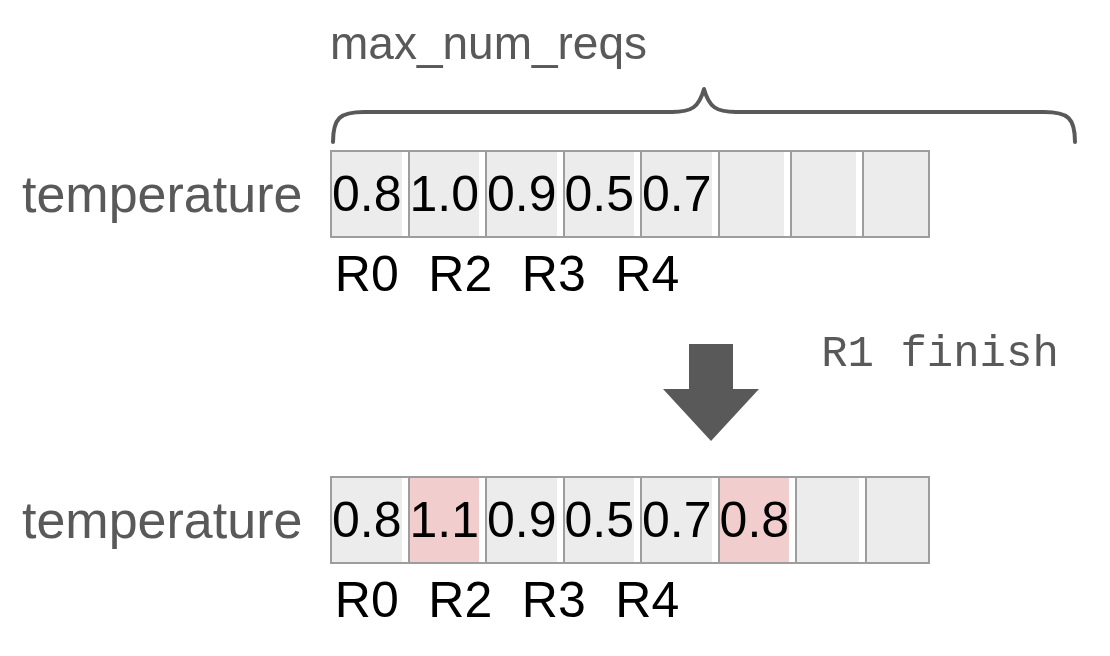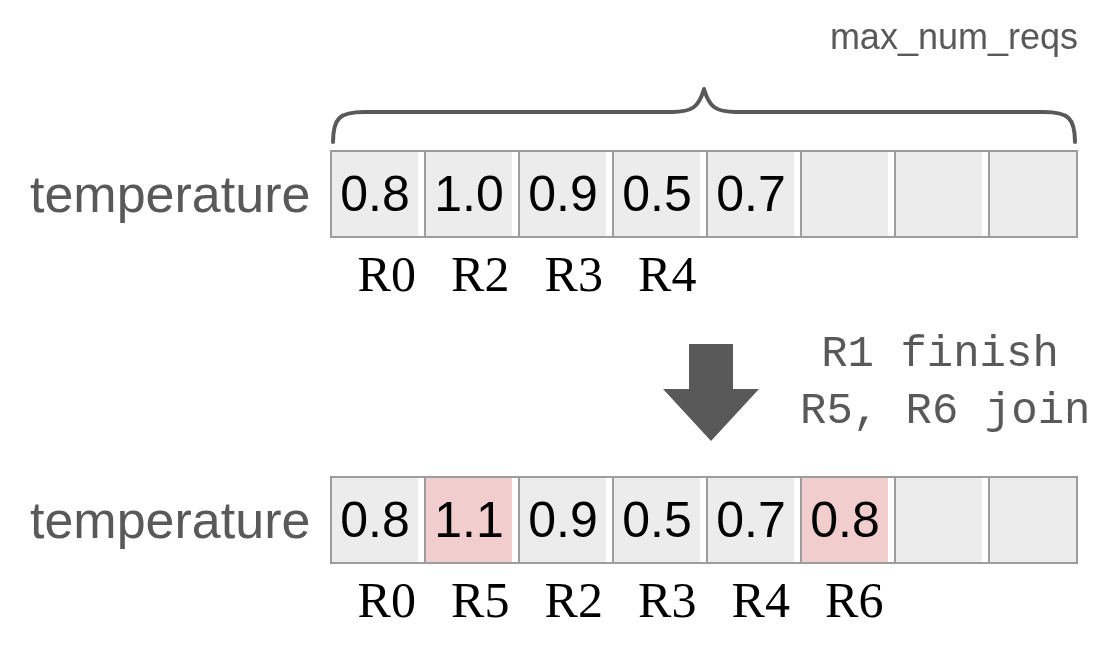--- a/index.html
+++ b/index.html
@@ -13,48 +13,48 @@
   html,body{background:#ffffff;}
   .canvas{
     position:relative;
     width:1110px;height:656px;
     background:#ffffff;
     font-family:"Liberation Sans", sans-serif;
     overflow:hidden;
   }
   .title{
     position:absolute;left:330px;top:16px;width:748px;
-    text-align:right;font-size:36px;color:var(--gray-text);
+    text-align:left;font-size:46px;color:var(--gray-text);
   }
   .brace{position:absolute;left:330px;top:84px;width:748px;height:60px;}
   .row-label{
-    position:absolute;left:30px;width:300px;
+    position:absolute;left:22px;width:300px;
     font-size:52px;color:var(--gray-text);white-space:nowrap;
   }
   .row-label.top{top:164px;}
   .row-label.bottom{top:490px;}
   .array{
-    position:absolute;left:330px;width:748px;height:88px;
+    position:absolute;left:330px;width:600px;height:88px;
     display:flex;
     border:2px solid var(--cell-border);
     background:#ffffff;
   }
   .array.top{top:150px;}
   .array.bottom{top:476px;}
   .cell{
     flex:1 1 0;
     display:flex;align-items:center;justify-content:center;
     background:var(--cell-fill);
     font-size:50px;color:var(--black-text);
   }
   .cell + .cell{border-left:2px solid var(--cell-border);margin-left:6px;}
   .cell.hl{background:var(--cell-hl);}
   .labels{
-    position:absolute;left:340px;width:748px;height:56px;
-    display:grid;grid-template-columns:repeat(8,1fr);font-family:Liberation Serif, serif;
+    position:absolute;left:320px;width:748px;height:56px;
+    display:grid;grid-template-columns:repeat(8,1fr);
   }
   .labels.top{top:246px;}
   .labels.bottom{top:572px;}
   .labels .slot{
     text-align:center;font-size:50px;color:var(--black-text);
     line-height:56px;white-space:nowrap;
   }
   .arrow{position:absolute;left:663px;top:344px;width:96px;height:97px;}
   .transition{
     position:absolute;left:800px;top:326px;width:280px;
@@ -96,40 +96,37 @@
     <div class="slot"></div>
     <div class="slot"></div>
   </div>
 
   <svg class="arrow" viewBox="0 0 96 97">
     <polygon points="26,0 70,0 70,45 96,45 48,97 0,45 26,45" fill="#595959"></polygon>
   </svg>
 
   <div class="transition">
     <div>R1 finish</div>
-    <div>R5, R6 join</div>
   </div>
 
   <div class="row-label bottom">temperature</div>
 
   <div class="array bottom">
     <div class="cell">0.8</div>
     <div class="cell hl">1.1</div>
     <div class="cell">0.9</div>
     <div class="cell">0.5</div>
     <div class="cell">0.7</div>
     <div class="cell hl">0.8</div>
     <div class="cell"></div>
     <div class="cell"></div>
   </div>
 
   <div class="labels bottom">
     <div class="slot">R0</div>
-    <div class="slot">R5</div>
     <div class="slot">R2</div>
     <div class="slot">R3</div>
     <div class="slot">R4</div>
-    <div class="slot">R6</div>
     <div class="slot"></div>
     <div class="slot"></div>
   </div>
 
 </div>
 
 </body></html>

